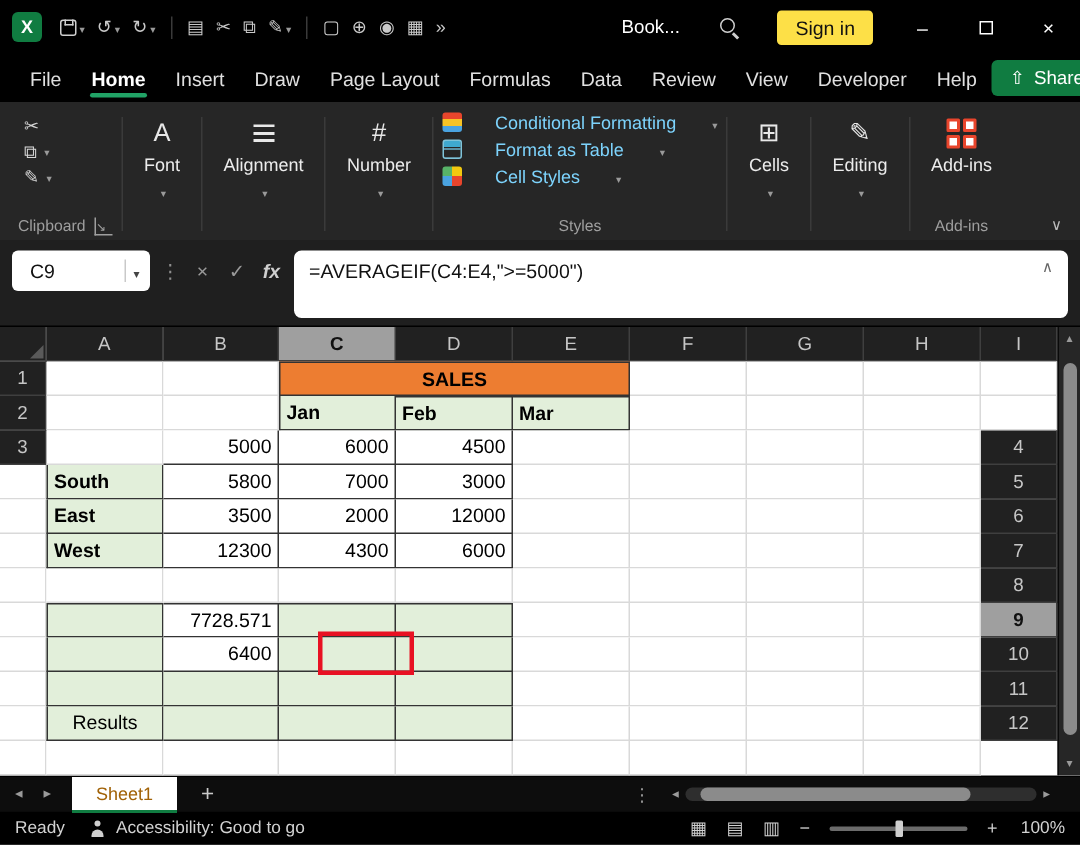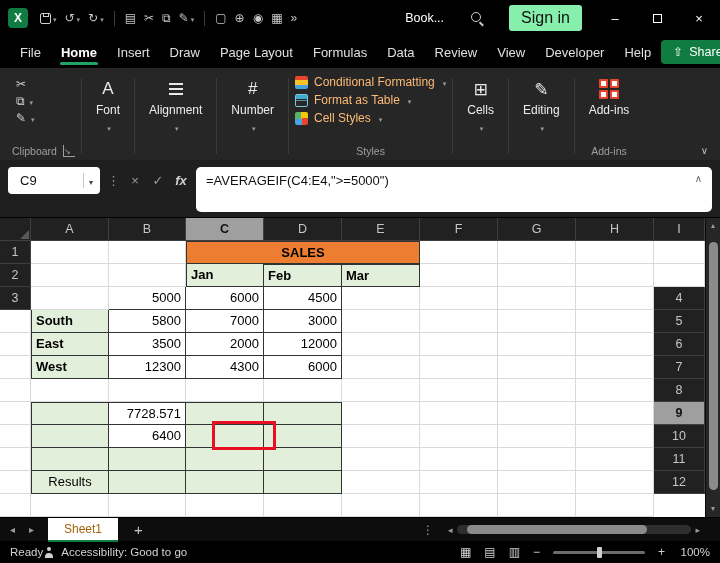--- a/index.html
+++ b/index.html
@@ -15,21 +15,21 @@
   .qa-glyph{font-size:12px;line-height:1}
   .caret::after{content:"▾";font-size:7px;color:#9a9a9a;margin-left:2px}
   .tb-divider{width:1px;height:15px;background:#3a3a3a;margin:0 6px}
   .floppy{width:11px;height:11px;border:1.5px solid #cfcfcf;border-radius:2px;position:relative;display:inline-block}
   .floppy::before{content:"";position:absolute;top:-1px;left:2px;width:4px;height:3px;border:1px solid #cfcfcf;border-top:none}
   .tb-right{margin-left:auto;display:flex;align-items:center}
   .tb-book{color:#fff;font-size:12.5px;margin:0 14px;white-space:nowrap}
   .search-ic{position:relative;width:15px;height:15px;display:inline-block;margin:0 12px}
   .search-ic::before{content:"";position:absolute;top:1px;left:1px;width:8px;height:8px;border:1.5px solid #cfcfcf;border-radius:50%}
   .search-ic::after{content:"";position:absolute;bottom:1px;right:1px;width:5px;height:1.5px;background:#cfcfcf;transform:rotate(45deg)}
-  .signin{background:#86efac;color:#111;font-size:16px;border-radius:3px;padding:4px 12px;margin:0 12px;white-space:nowrap}
+  .signin{background:#fde047;color:#111;font-size:13px;border-radius:3px;padding:4px 12px;margin:0 12px;white-space:nowrap}
   .win-btn{width:42px;height:36px;display:flex;align-items:center;justify-content:center;color:#fff;font-size:13px}
   .maxsq{width:9px;height:9px;border:1.2px solid #fff;display:inline-block}
 
   
   .menubar{height:32px;background:#000;display:flex;align-items:center;padding:0 10px}
   .menu-tabs{display:flex;height:100%}
   .menu-tab{padding:0 10px;display:flex;align-items:center;font-size:13px;color:#e0e0e0;position:relative;white-space:nowrap}
   .menu-tab.active{color:#fff;font-weight:700}
   .menu-tab.active::after{content:"";position:absolute;bottom:3px;left:9px;right:9px;height:3px;border-radius:2px;background:#21A366}
   .share-btn{margin-left:auto;background:var(--excel-green,#107C41);color:#fff;height:24px;display:flex;align-items:center;gap:6px;
@@ -44,21 +44,21 @@
   .rdivider{width:1px;background:#3a3a3a;margin:6px 0}
   .bigbtn{display:flex;flex-direction:column;align-items:center;gap:3px;padding:6px 8px 0 8px;color:#ececec;font-size:12px;white-space:nowrap}
   .bicon{height:22px;display:flex;align-items:center;justify-content:center;font-size:17px;color:#e8e8e8}
   .paste-ic{width:15px;height:18px;border:1.5px solid #d8d8d8;border-radius:2px;position:relative}
   .paste-ic::before{content:"";position:absolute;top:-3px;left:3px;width:6px;height:3px;background:#262626;border:1.5px solid #d8d8d8;border-radius:1px}
   .mini-col{display:flex;flex-direction:column;gap:5px;padding-top:6px;margin-left:4px}
   .mini{display:flex;align-items:center;gap:3px;color:#d5d5d5;font-size:11.5px}
   .launcher{width:12px;height:12px;border-left:1px solid #9f9f9f;border-bottom:1px solid #9f9f9f;display:flex;align-items:flex-end;justify-content:flex-start;color:#9f9f9f;font-size:8px;line-height:8px}
   .alignment-ic{width:14px;height:12px;background:repeating-linear-gradient(0deg,#e8e8e8 0 2px,transparent 2px 5px)}
   .styles-col{display:flex;flex-direction:column;gap:4px;padding-top:3px}
-  .style-row{display:flex;align-items:center;gap:6px;font-size:12px;color:#fdba74;white-space:nowrap}
+  .style-row{display:flex;align-items:flex-start;gap:22px;font-size:12px;color:#7dd3fc;white-space:nowrap}
   .sic{width:13px;height:13px;flex:0 0 auto;border-radius:2px}
   .conditional-formatting-icon{background:linear-gradient(180deg,#e8452c 0 34%,#f7c325 34% 67%,#4aa3e0 67% 100%)}
   .format-as-table-icon{border:1px solid #7fc4da;background:linear-gradient(180deg,#3fa9d0 0 4px,transparent 4px),
       repeating-linear-gradient(0deg,transparent 0 5px,#5a8fa3 5px 6px)}
   .cell-styles-icon{background:conic-gradient(#f2c80f 0 25%,#e8452c 0 50%,#4aa3e0 0 75%,#58b368 0 100%)}
   .addins-ic{width:20px;height:20px;display:grid;grid-template-columns:1fr 1fr;grid-template-rows:1fr 1fr;gap:2px}
   .addins-ic span{border:2px solid #e8452c;background:#fff;border-radius:1px}
   .ribbon-collapse{position:absolute;right:12px;bottom:4px;color:#bdbdbd;font-size:10px}
 
   
@@ -103,21 +103,21 @@
   .sheettab{height:24px;background:#fff;color:#a16207;font-size:12px;font-weight:400;display:flex;align-items:center;
             padding:0 16px;border-bottom:2px solid var(--excel-green,#107C41);margin-left:4px}
   .sb-add{color:#c9c9c9;font-size:15px;margin-left:10px}
   .sb-more{margin-left:auto;color:#9a9a9a;font-size:12px;margin-right:8px}
   .hscroll{display:flex;align-items:center;gap:4px;width:252px;margin-right:14px}
   .hs-arrow{color:#9a9a9a;font-size:9px}
   .hs-track{flex:1;height:9px;background:#2e2e2e;border-radius:5px;position:relative}
   .hs-thumb{position:absolute;left:10px;top:0;height:9px;width:180px;background:#8b8b8b;border-radius:5px}
 
   
-  .statusbar{height:22px;background:#000;display:flex;align-items:center;padding:0 10px;font-size:11.5px;color:#d2d2d2}
+  .statusbar{height:22px;background:#000;display:flex;align-items:center;padding:0 10px;gap:16px;font-size:11.5px;color:#d2d2d2}
   .acc{display:flex;align-items:center;gap:7px}
   .person{position:relative;width:11px;height:11px;display:inline-block}
   .person::before{content:"";position:absolute;top:0;left:3.5px;width:4px;height:4px;border-radius:50%;background:#cfcfcf}
   .person::after{content:"";position:absolute;bottom:0;left:1.5px;width:8px;height:4.5px;border-radius:4px 4px 0 0;background:#cfcfcf}
   .sb-right{margin-left:auto;display:flex;align-items:center;gap:13px}
   .sv{font-size:12px;color:#cfcfcf}
   .ztrack{width:92px;height:3px;background:#6b6b6b;position:relative;border-radius:2px}
   .zthumb{position:absolute;left:44px;top:-4px;width:5px;height:11px;background:#cfcfcf;border-radius:1px}
   .zlabel{min-width:32px;text-align:right}
 </style>

